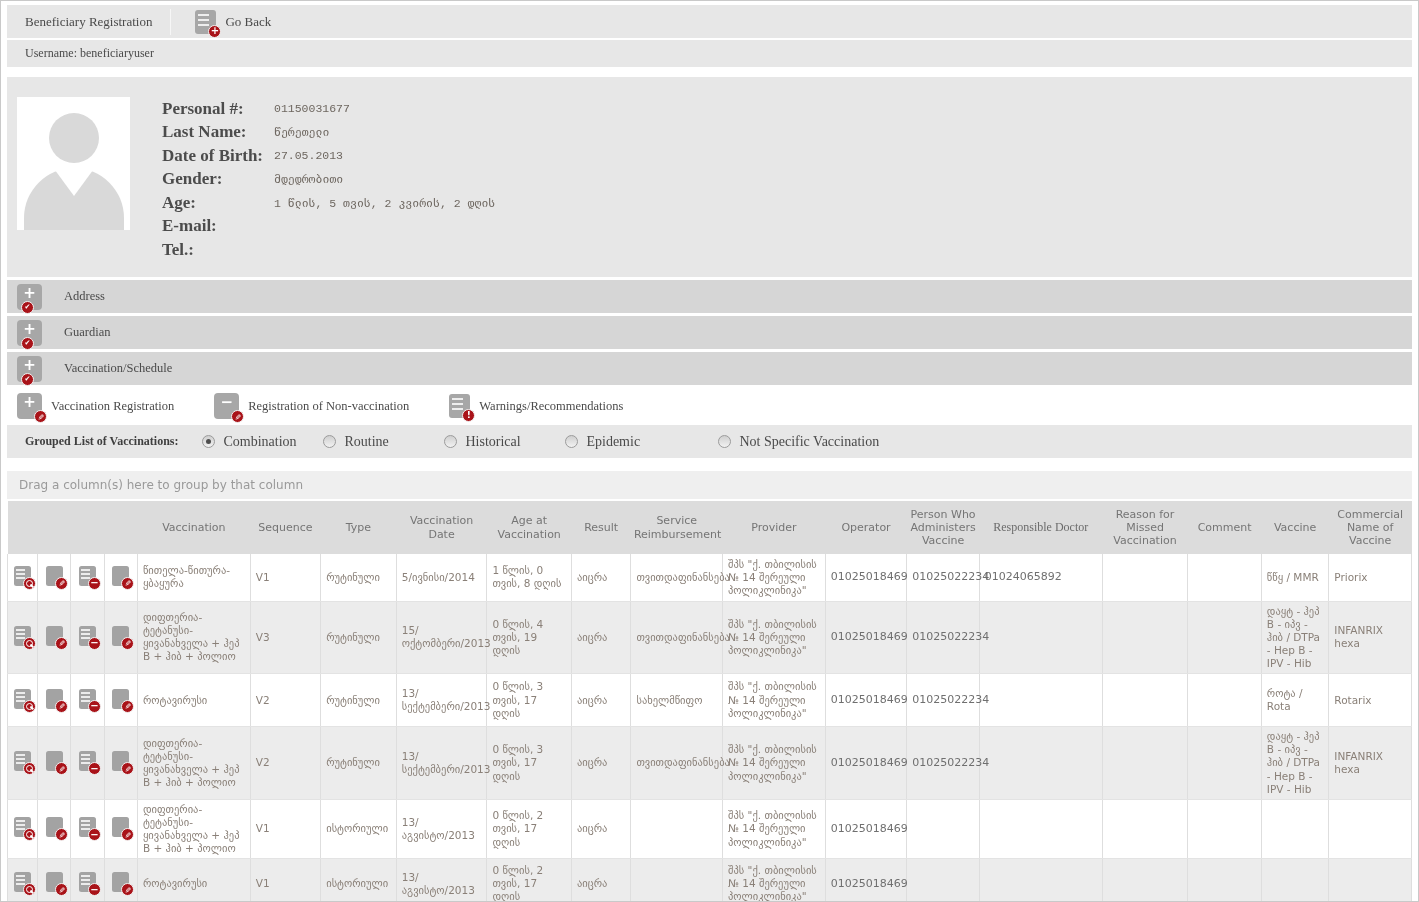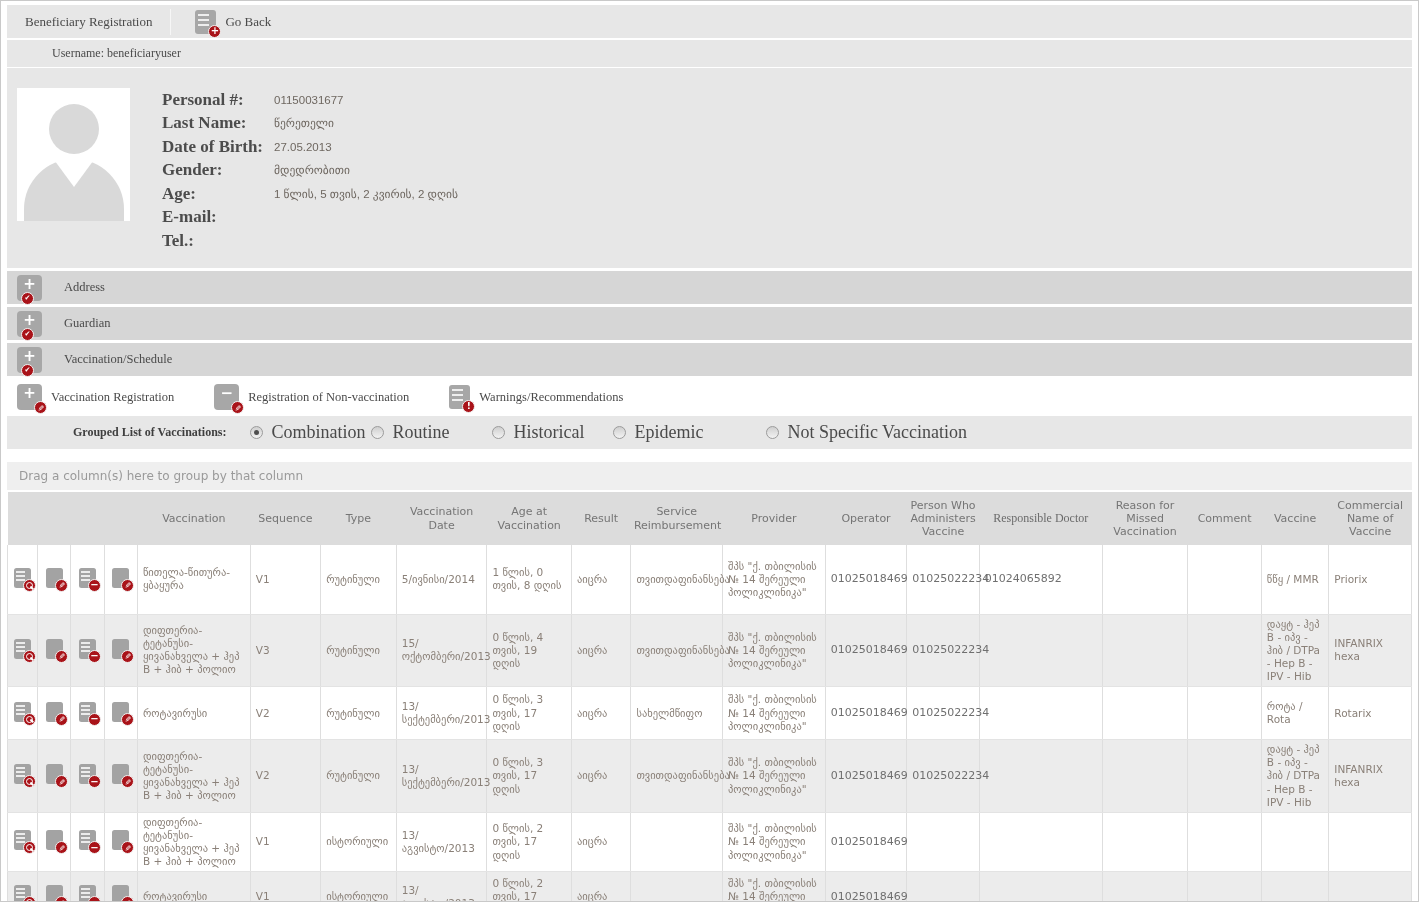--- a/index.html
+++ b/index.html
@@ -5,32 +5,32 @@
   * { margin:0; padding:0; box-sizing:border-box; }
   html,body { width:1419px; height:902px; overflow:hidden; background:#fff; }
   body { font-family:"Liberation Serif", serif; color:#4c4c4c; border:1px solid #c9c9c9; padding:4px 6px 0 6px; }
   .bar { background:#e7e7e7; }
   
   .toolbar { height:33px; display:flex; align-items:center; margin-bottom:2px;font-family:Liberation Serif, serif; }
   .toolbar .title { font-size:13px; padding:0 18px; color:#4a4a4a; }
   .tb-sep { width:1px; height:26px; background:#d0d0d0; border-right:1px solid #f6f6f6; }
   .goback { display:flex; align-items:center; gap:9px; margin-left:24px; cursor:pointer; }
   .goback .lbl { font-size:13px; color:#4a4a4a; }
-  .userbar { height:27px; display:flex; align-items:center; margin-bottom:1px;padding-left:27px; }
+  .userbar { height:27px; display:flex; align-items:center; margin-bottom:10px; }
   .userbar span { font-size:12px; padding-left:18px; color:#4a4a4a; }
   
   .profile { height:200px; margin-bottom:3px; display:flex; padding:20px 0 0 10px; }
   .avatar { width:113px; height:133px; background:#fff; position:relative; overflow:hidden; flex:none; }
   .avatar .head { position:absolute; top:16px; left:50%; transform:translateX(-50%); width:50px; height:50px; border-radius:50%; background:#d9d9d9; }
   .avatar .torso { position:absolute; bottom:0; left:50%; transform:translateX(-50%); width:100px; height:62px; background:#d9d9d9; border-radius:52px 52px 0 0; }
   .avatar .notch { position:absolute; bottom:34px; left:50%; transform:translateX(-50%); width:0; height:0; border-left:22px solid transparent; border-right:22px solid transparent; border-top:30px solid #fff; }
   .fields { margin-left:32px; padding-top:0; }
   .frow { display:flex; height:23.5px; align-items:center; }
   .frow .flabel { width:112px; font-weight:bold; font-size:17px; color:#4c4c4c; }
-  .frow .fvalue { font-family:Liberation Sans, sans-serif; font-size:11.5px; color:#6e6archive: 660; color:#6e6760; margin-left:0; }
+  .frow .fvalue { font-family:Liberation Mono, monospace; font-size:11.5px; color:#6e6archive: 660; color:#6e6760; margin-left:0; }
   .frow .fvalue { color:#6e6760; }
   
   .acc { height:33px; background:#d6d6d6; display:flex; align-items:center; margin-bottom:3px; cursor:pointer; }
   .acc .alabel { font-size:12.5px; color:#4a4a4a; margin-left:22px; }
   
   .sq { position:relative; width:25px; height:26px; background:#a7a7a7; border-radius:4px; flex:none; }
   .sq .glyph { position:absolute; top:1px; left:0; right:0; text-align:center; color:#fff; font-family:"DejaVu Sans",sans-serif; font-size:15px; font-weight:bold; line-height:16px; }
   .doc { position:relative; width:21px; height:24px; background:#a7a7a7; border-radius:3px; flex:none; }
   .doc.lines::before, .sq.lines::before { content:""; position:absolute; left:3px; top:4px; width:11px; height:13px;
      background:repeating-linear-gradient(#eeeeee 0 2px, transparent 2px 5px); }
@@ -46,26 +46,26 @@
   .b-plus::after { content:"+"; font-size:10px; }
   .b-minus::after { content:"−"; font-size:10px; }
   .b-excl::after { content:"!"; font-size:9px; }
   .b-zoom::before { content:""; width:5px; height:5px; border:1.4px solid #fff; border-radius:50%; position:absolute; top:2px; left:2px; }
   .b-zoom::after { content:""; width:4px; height:1.6px; background:#fff; position:absolute; bottom:2.5px; right:1.5px; transform:rotate(45deg); }
   
   .actions { height:38px; background:#fff; display:flex; align-items:center; padding-left:10px; gap:10px; }
   .abtn { display:flex; align-items:center; gap:9px; cursor:pointer; margin-right:30px; }
   .abtn .albl { font-size:12.5px; color:#4a4a4a; }
   
-  .radiobar { height:33px; display:flex; align-items:center; margin-bottom:13px;padding-left:48px; }
+  .radiobar { height:33px; display:flex; align-items:center; margin-bottom:13px; }
   .radiobar .rtitle { font-weight:bold; font-size:12px; margin:0 24px 0 18px; color:#3f3f3f; }
   .ropt { display:flex; align-items:center; margin-right:28px; cursor:pointer; }
   .radio { width:13px; height:13px; border-radius:50%; background:linear-gradient(#cfcfcf,#f2f2f2); border:1px solid #9b9b9b; position:relative; flex:none; }
   .radio.checked::after { content:""; position:absolute; inset:3px; border-radius:50%; background:#4e4e4e; }
-  .ropt .rlbl { font-size:18px; color:#4a4a4a; margin-left:8px; width:72px; }
+  .ropt .rlbl { font-size:14px; color:#4a4a4a; margin-left:8px; width:72px; }
   .ropt .rlbl.wide { width:auto; }
   
   .grouphint { height:28px; background:#efefef; display:flex; align-items:center; margin-bottom:2px; }
   .grouphint span { font-family:"DejaVu Sans",sans-serif; font-size:12px; color:#9a9a9a; padding-left:12px; }
   
   .vtable { border-collapse:collapse; table-layout:fixed; width:1405px; font-family:"DejaVu Sans",sans-serif; }
   .vtable th { height:53px; background:#dcdcdc; font-weight:normal; font-size:11px; color:#757575; text-align:center; padding:2px 3px; line-height:1.2; }
   .vtable th.serif { font-family:"Liberation Serif",serif; font-size:12px; color:#6b6b6b; }
   .vtable td { border-right:1px solid #dedede; border-bottom:1px solid #e3e3e3; font-size:10.5px; color:#8a8078; padding:3px 5px; line-height:1.25; vertical-align:middle; background-clip:padding-box; }
   .vtable td.num { color:#6f6f6f; font-size:11px; }
@@ -243,21 +243,21 @@
     <th>Person Who Administers Vaccine</th>
     <th class="serif">Responsible Doctor</th>
     <th>Reason for Missed Vaccination</th>
     <th>Comment</th>
     <th>Vaccine</th>
     <th>Commercial Name of Vaccine</th>
   </tr>
   </thead>
   <tbody>
 
-  <tr class="odd" style="height:69px">
+  <tr class="odd" style="height:47px">
     <td class="icon-cell"><span class="doc-sm lines"><span class="badge b-zoom"></span></span></td>
     <td class="icon-cell"><span class="doc-sm"><span class="badge b-pencil"></span></span></td>
     <td class="icon-cell"><span class="doc-sm lines"><span class="badge b-minus"></span></span></td>
     <td class="icon-cell"><span class="doc-sm"><span class="badge b-pencil"></span></span></td>
     <td>წითელა-წითურა-ყბაყურა</td>
     <td>V1</td>
     <td>რუტინული</td>
     <td>5/ივნისი/2014</td>
     <td>1 წლის, 0 თვის, 8 დღის</td>
     <td>აიცრა</td>

